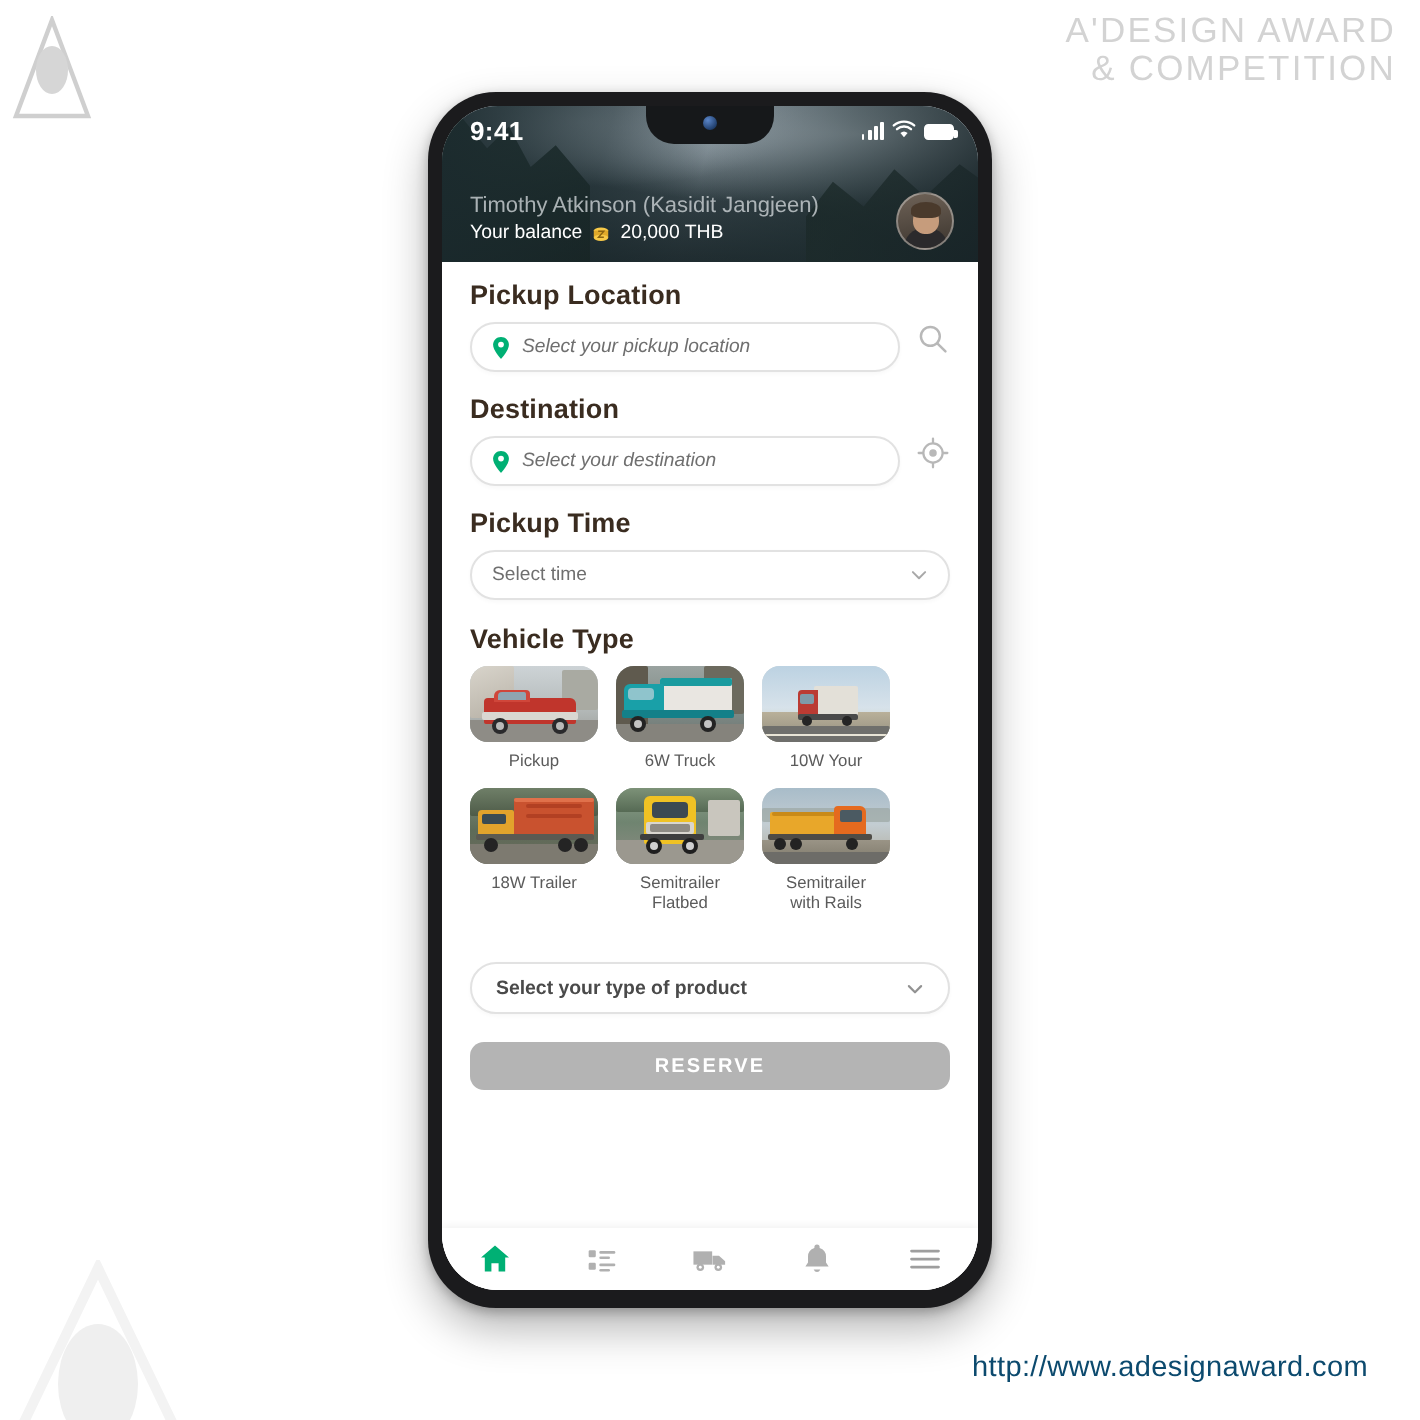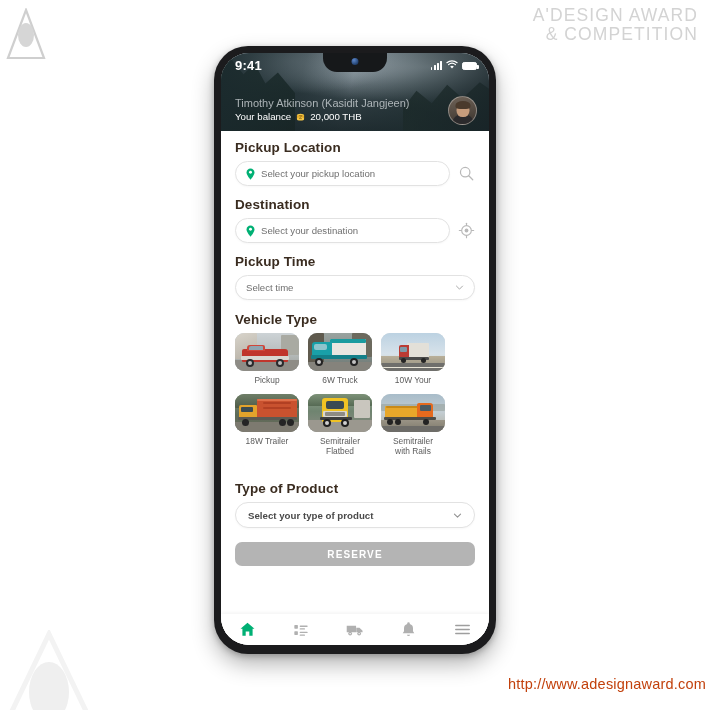--- a/index.html
+++ b/index.html
@@ -15,22 +15,22 @@
   .wm-logo-tl{position:absolute;left:4px;top:8px;width:44px;height:52px;opacity:1;}
   .wm-logo-bl{position:absolute;left:-6px;top:630px;width:110px;height:110px;}
   .wm-title{
     position:absolute;right:12px;top:6px;
     text-align:right;color:#d3d3d3;
     font-size:17.5px;line-height:19px;letter-spacing:1.1px;
     font-family:"Liberation Sans", sans-serif;font-weight:400;
   }
   .wm-title div{white-space:nowrap;}
   .wm-url{
-    position:absolute;right:4px;bottom:18px;
-    color:#c2410c;font-size:14.5px;letter-spacing:.2px;
+    position:absolute;right:26px;bottom:18px;
+    color:#0c4a6e;font-size:14.5px;letter-spacing:.2px;
   }
 
   
   .phone{
     position:absolute;left:214px;top:46px;
     width:282px;height:608px;
     background:#1b1b1d;
     border-radius:34px;
     box-shadow:0 10px 22px rgba(0,0,0,.30), 0 2px 6px rgba(0,0,0,.25);
     padding:7px 7px 9px 7px;
@@ -131,21 +131,21 @@
   }
   .content{padding:9px 14px 0 14px;}
 
   h2.sect{
     margin:0 0 6px 0;color:#3a2c20;
     font-size:13.5px;font-weight:700;letter-spacing:.1px;
     font-family:"Liberation Sans", sans-serif;
   }
   .sect-sm{font-size:12.8px;}
 
-  .field-row{display:flex;align-items:center;gap:8px;margin-bottom:11px;}
+  .field-row{display:flex;align-items:flex-start;gap:8px;margin-bottom:11px;font-style:italic;}
   .pill{
     flex:1;height:25px;border:1px solid #e2e2e2;border-radius:13px;
     background:#fff;display:flex;align-items:center;gap:6px;
     padding:0 10px;box-sizing:border-box;
     box-shadow:0 1px 2px rgba(0,0,0,.03);
   }
   .pin{width:9px;height:12px;flex:none;}
   .pill span.ph{color:#6f6f6f;font-size:9.6px;}
   .trail-ic{width:17px;height:17px;flex:none;opacity:.62;}
 
@@ -431,21 +431,20 @@
           <div class="box" style="left:42px;top:25px;width:6px;height:6px;background:#232323;border-radius:50%"></div>
         </div>
         <div class="veh-cap">
           <div>Semitrailer</div>
           <div>with Rails</div>
         </div>
       </div>
 
     </div>
 
-    <h2 class="sect">Type of Product</h2>
     <div class="selbox">
       <span>Select your type of product</span>
       <svg class="chev" viewBox="0 0 10 10">
         <path d="M1.6 3.4 L5 6.8 L8.4 3.4" fill="none" stroke="#4a4a4a" stroke-width="1.2" stroke-linecap="round" stroke-linejoin="round"></path>
       </svg>
     </div>
 
     <div class="reserve">RESERVE</div>
 
    </div>

